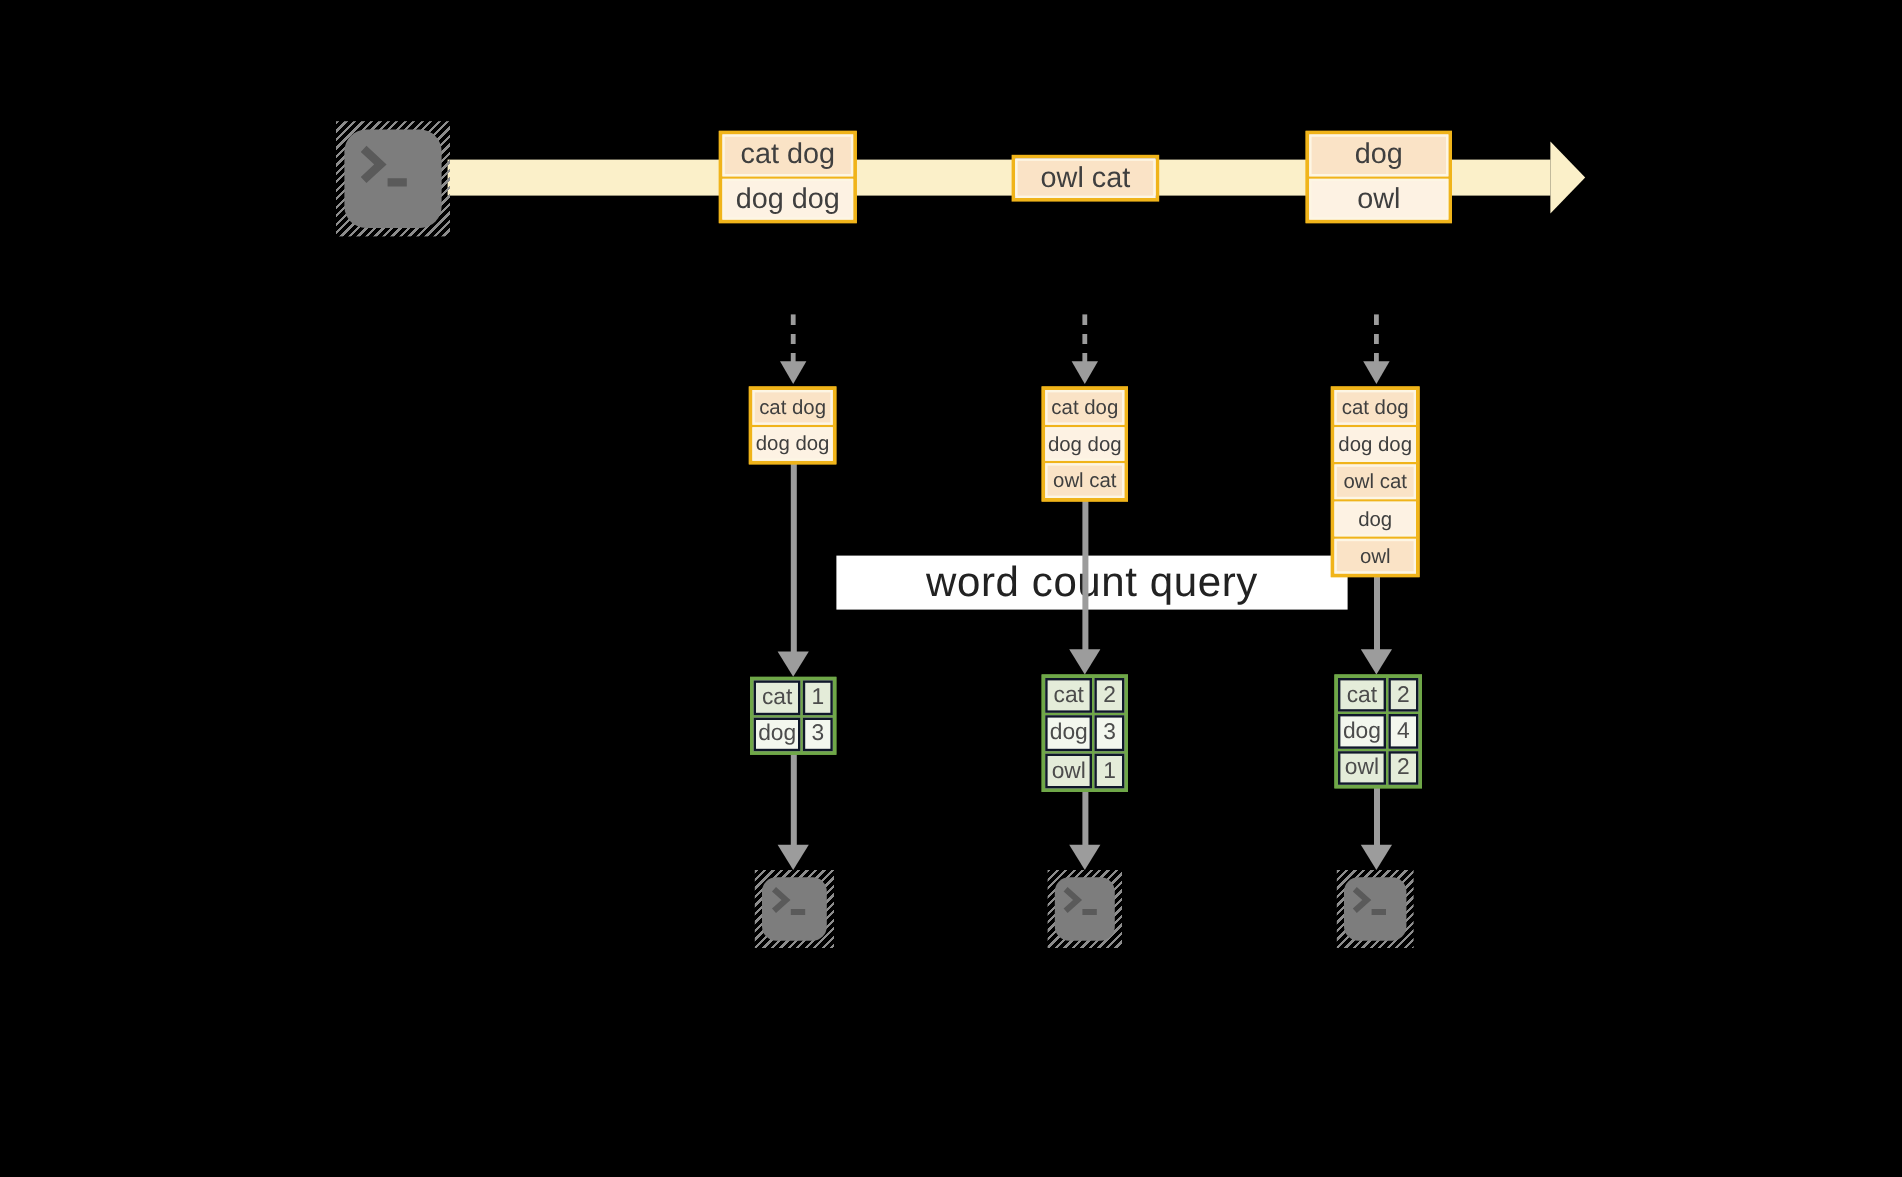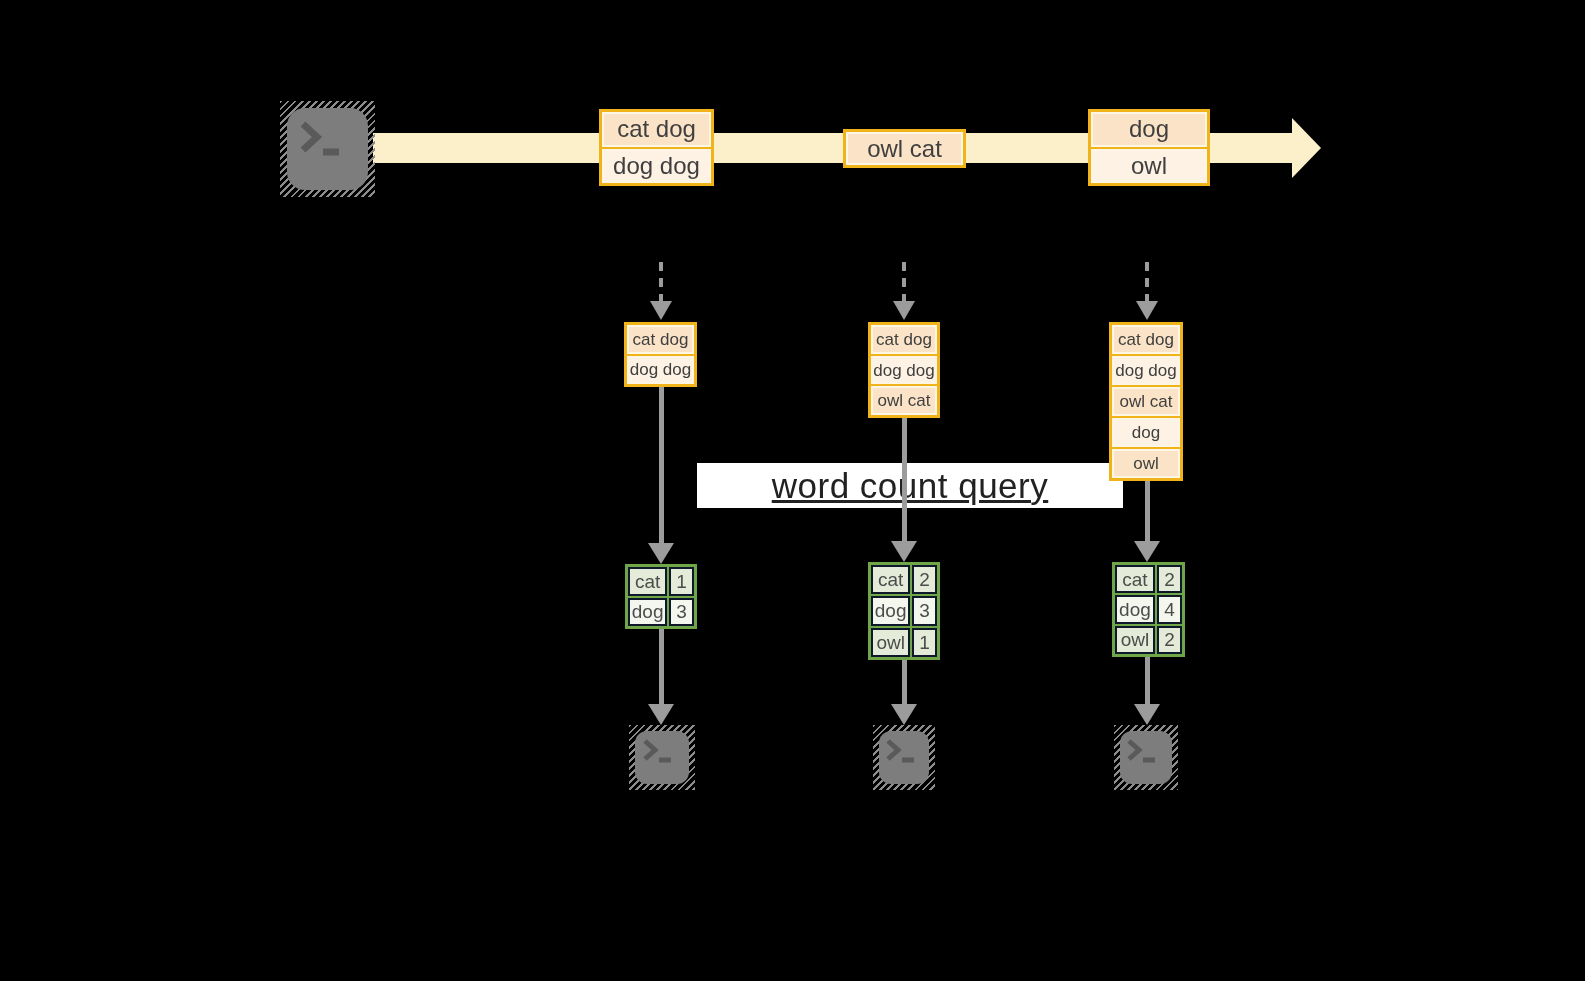--- a/index.html
+++ b/index.html
@@ -45,21 +45,21 @@
     border-top:21px solid #9c9c9c;
   }
   .arrow-head.small{
     border-left:11px solid transparent;border-right:11px solid transparent;
     border-top:19px solid #9c9c9c;
   }
 
   
   .query-label{
     background:#ffffff;z-index:1;display:flex;align-items:center;justify-content:center;
-    font-size:35px;color:#222;letter-spacing:0.5px;white-space:nowrap;text-decoration:underline;
+    font-size:35px;color:#222;letter-spacing:0.5px;white-space:nowrap;
   }
 
   
   .count-table{
     background:#6fa748;border:3px solid #6fa748;box-sizing:border-box;
     display:flex;flex-direction:column;gap:2px;z-index:3;
   }
   .count-row{flex:1;display:flex;gap:2px;}
   .count-key,.count-val{
     display:flex;align-items:center;justify-content:center;

